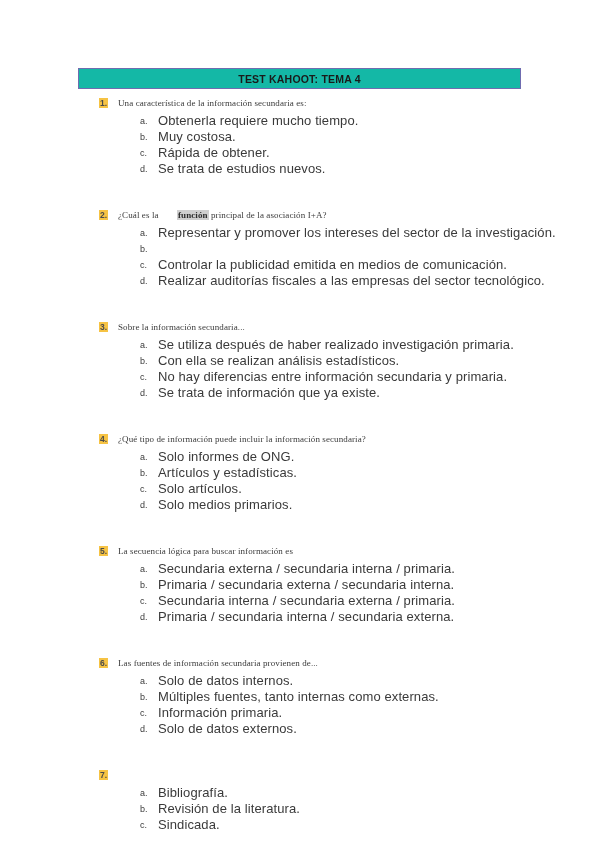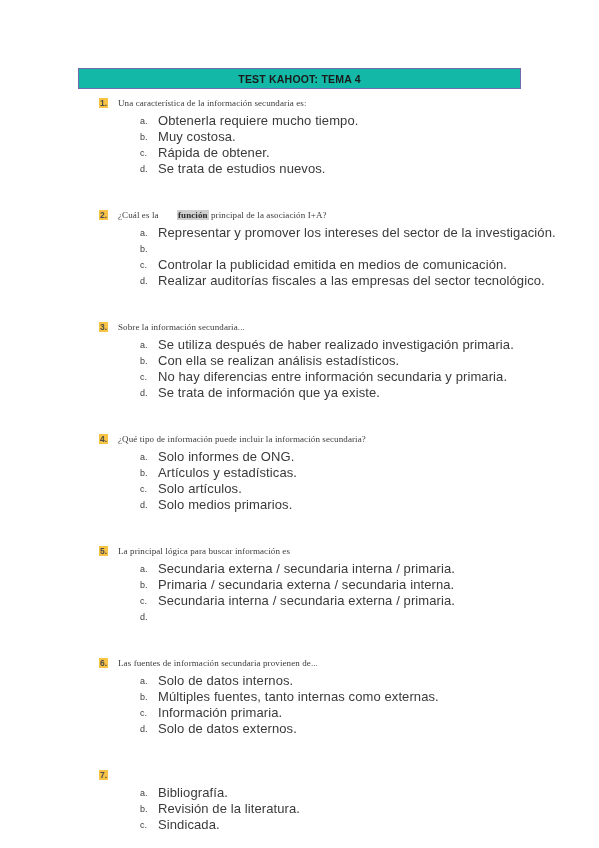--- a/index.html
+++ b/index.html
@@ -217,37 +217,38 @@
           </div>
           <div class="answer-line">
             <div class="a-letter">d.</div>
             <div class="a-text">Solo medios primarios.</div>
           </div>
         </div>
       </div>
       <div class="question-block">
         <div class="question-line">
           <div class="q-num"><span style="background: rgb(246, 195, 68);">5.</span></div>
-          <div class="q-text"><span>La principal lógica para buscar información es</span></div>
+          <div class="q-text"><span>La secuencia lógica para buscar información es</span></div>
         </div>
         <div class="answers">
           <div class="answer-line">
             <div class="a-letter">a.</div>
             <div class="a-text">Secundaria externa / secundaria interna / primaria.</div>
           </div>
           <div class="answer-line">
             <div class="a-letter">b.</div>
             <div class="a-text">Primaria / secundaria externa / secundaria interna.</div>
           </div>
           <div class="answer-line">
             <div class="a-letter">c.</div>
             <div class="a-text">Secundaria interna / secundaria externa / primaria.</div>
           </div>
           <div class="answer-line">
             <div class="a-letter">d.</div>
+            <div class="a-text">Primaria / secundaria interna / secundaria externa.</div>
           </div>
         </div>
       </div>
       <div class="question-block">
         <div class="question-line">
           <div class="q-num"><span style="background: rgb(246, 195, 68);">6.</span></div>
           <div class="q-text"><span>Las fuentes de información secundaria provienen de...</span></div>
         </div>
         <div class="answers">
           <div class="answer-line">

